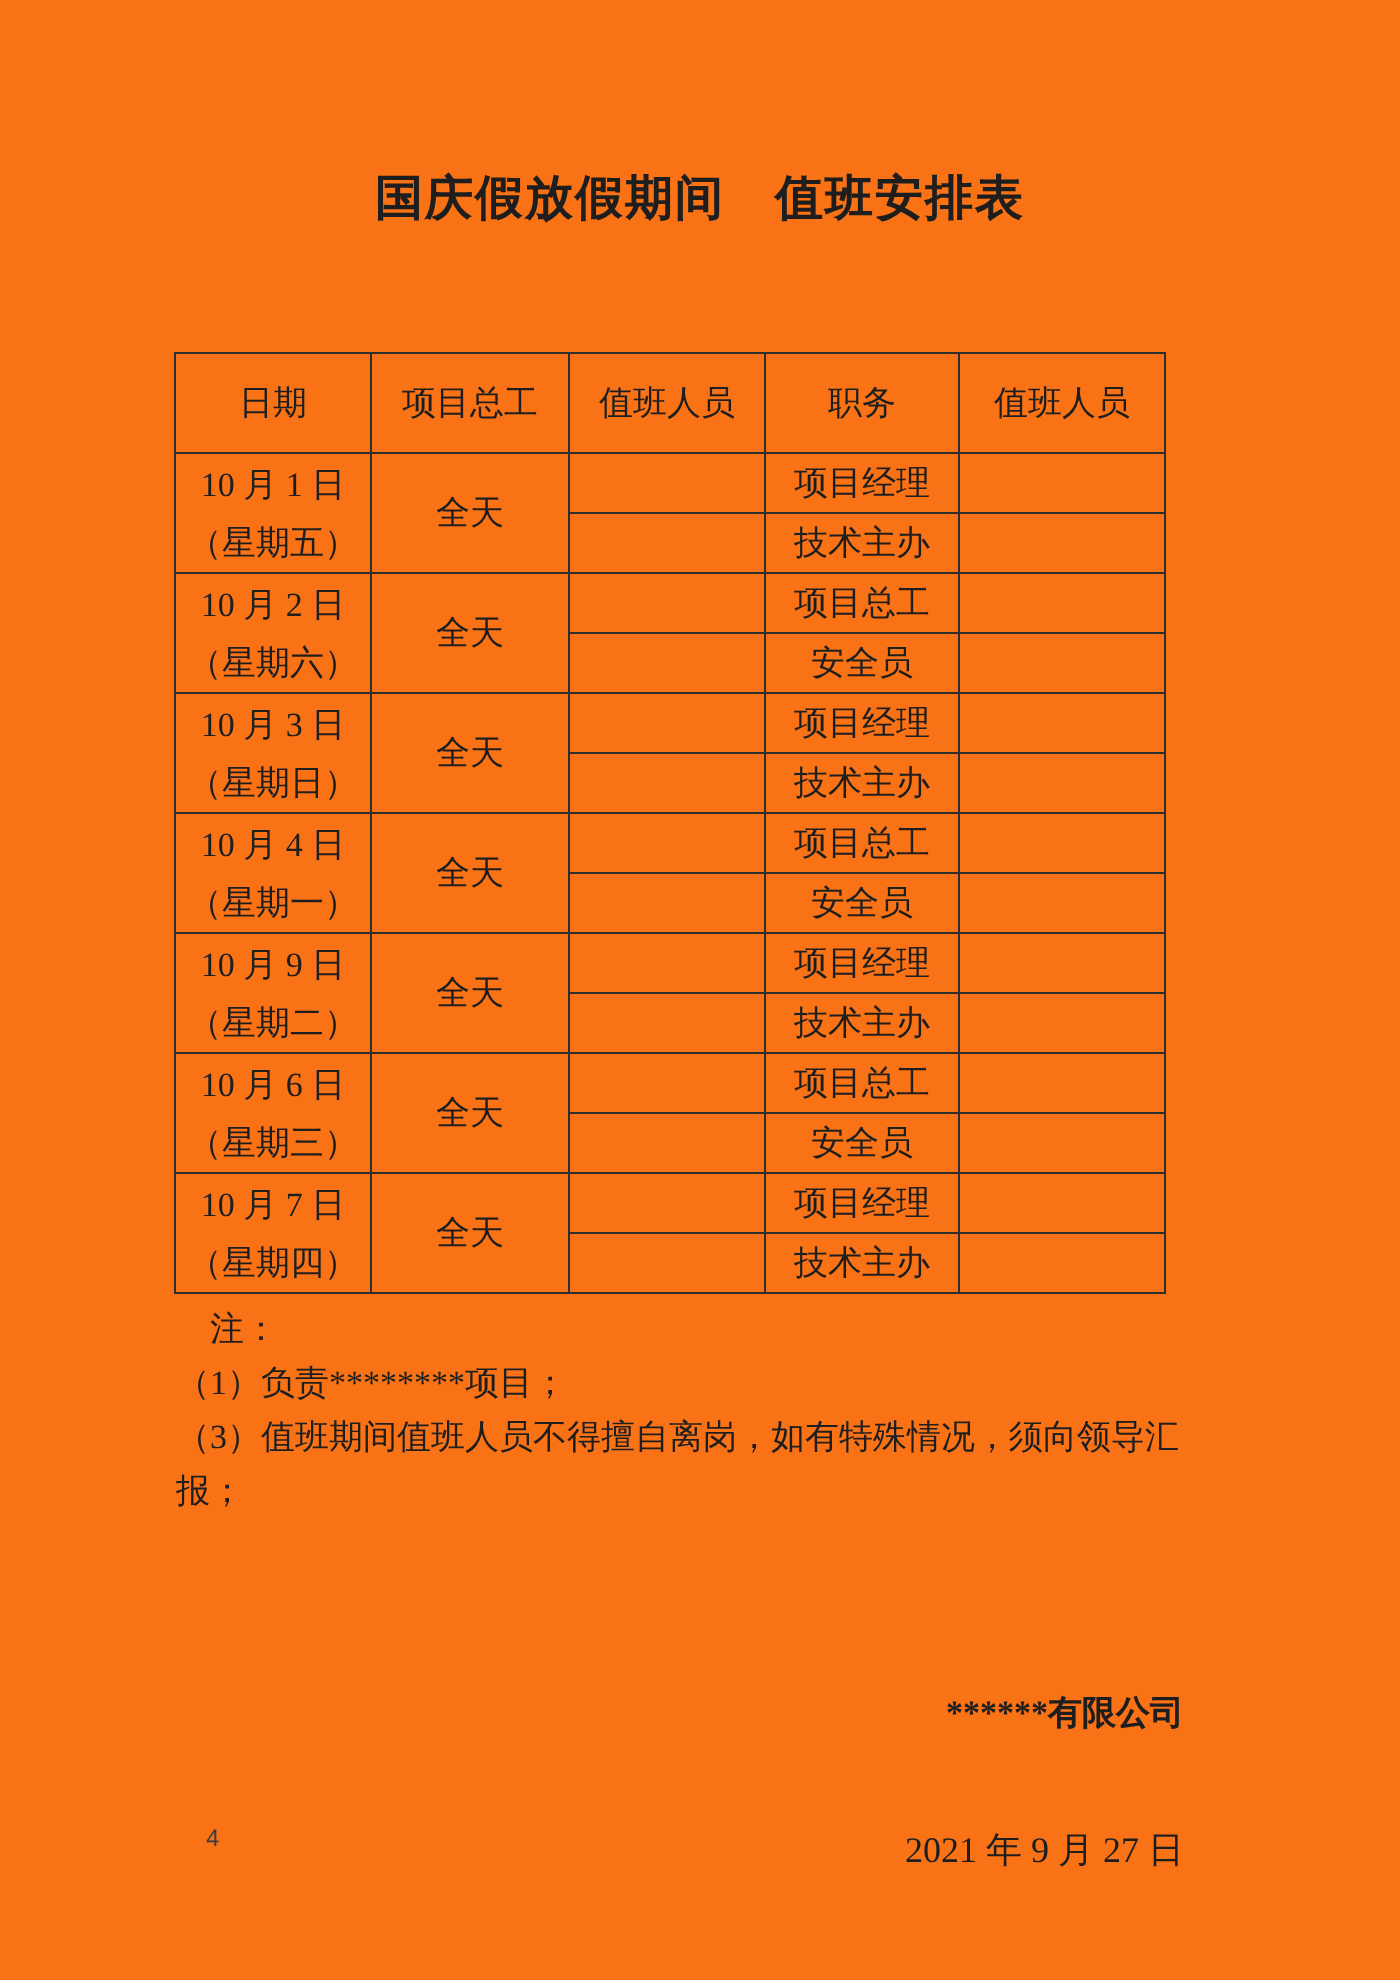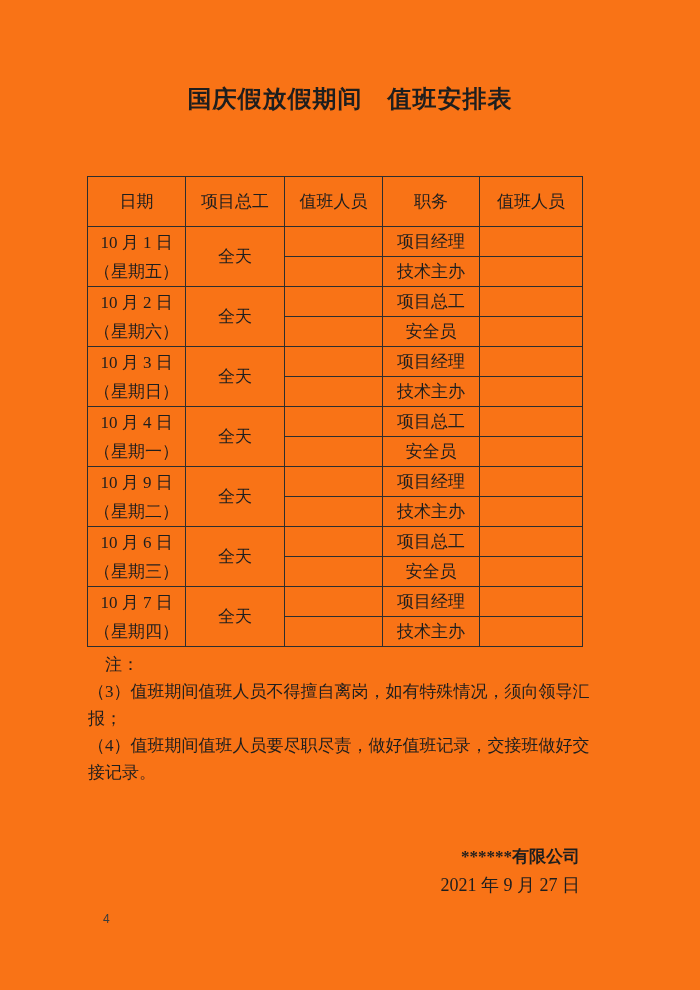--- a/index.html
+++ b/index.html
@@ -52,31 +52,32 @@
     top: 651px;
     width: 514px;
     font-size: 17px;
     line-height: 27px;
   }
   .notes p { margin: 0; }
   .notes .notes-label { margin-left: 17px; }
   .footer-block {
     position: absolute;
     top: 843px;
-    right: 120px;
+    right: 108px;
     text-align: right;
   }
   .footer-company {
     font-weight: bold;
     font-size: 17px;
     line-height: 27px;
   }
   .footer-date {
     font-size: 18px;
     line-height: 30px;
+    margin-top: 40px;
   }
   .page-number {
     position: absolute;
     left: 103px;
     top: 912px;
     font-size: 12px;
     color: #3c3c3c;
     font-family: "Liberation Sans", "DejaVu Sans", sans-serif;
   }
 </style>
@@ -215,22 +216,22 @@
       <tr>
         <td></td>
         <td>技术主办</td>
         <td></td>
       </tr>
     </tbody>
   </table>
 
   <div class="notes">
     <p class="notes-label">注：</p>
+    <p>（1）负责********项目；</p>
     <p>（3）值班期间值班人员不得擅自离岗，如有特殊情况，须向领导汇报；</p>
-    <p>（4）值班期间值班人员要尽职尽责，做好值班记录，交接班做好交接记录。</p>
   </div>
 
   <div class="footer-block">
     <div class="footer-company">******有限公司</div>
     <div class="footer-date">2021 年 9 月 27 日</div>
   </div>
 
   <div class="page-number">4</div>
 
 </div>

